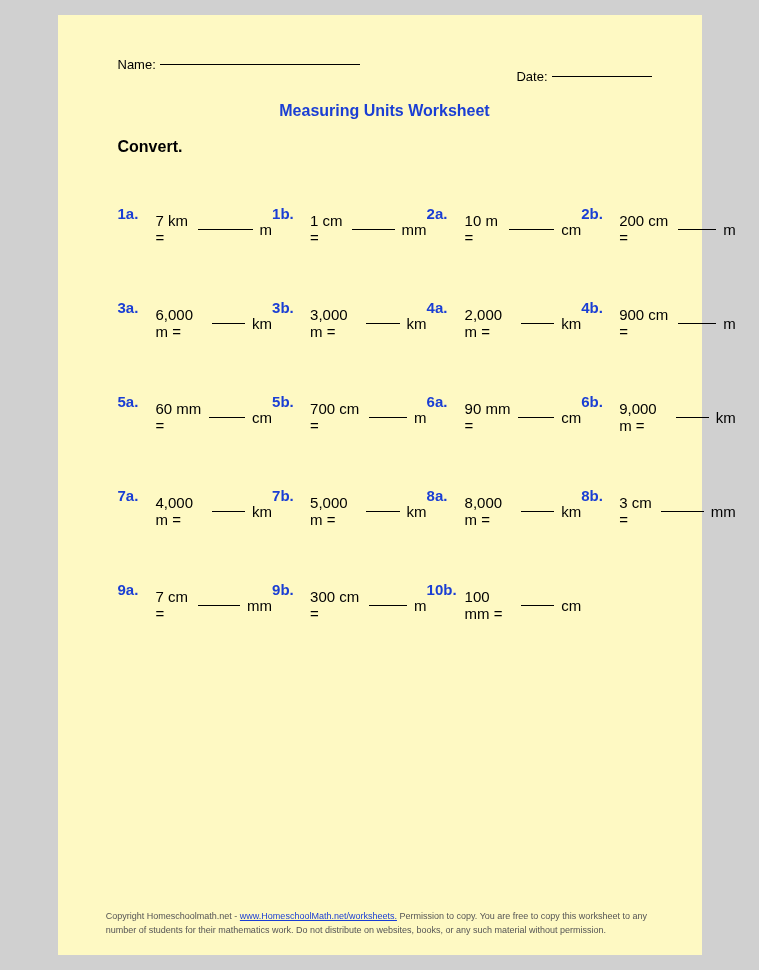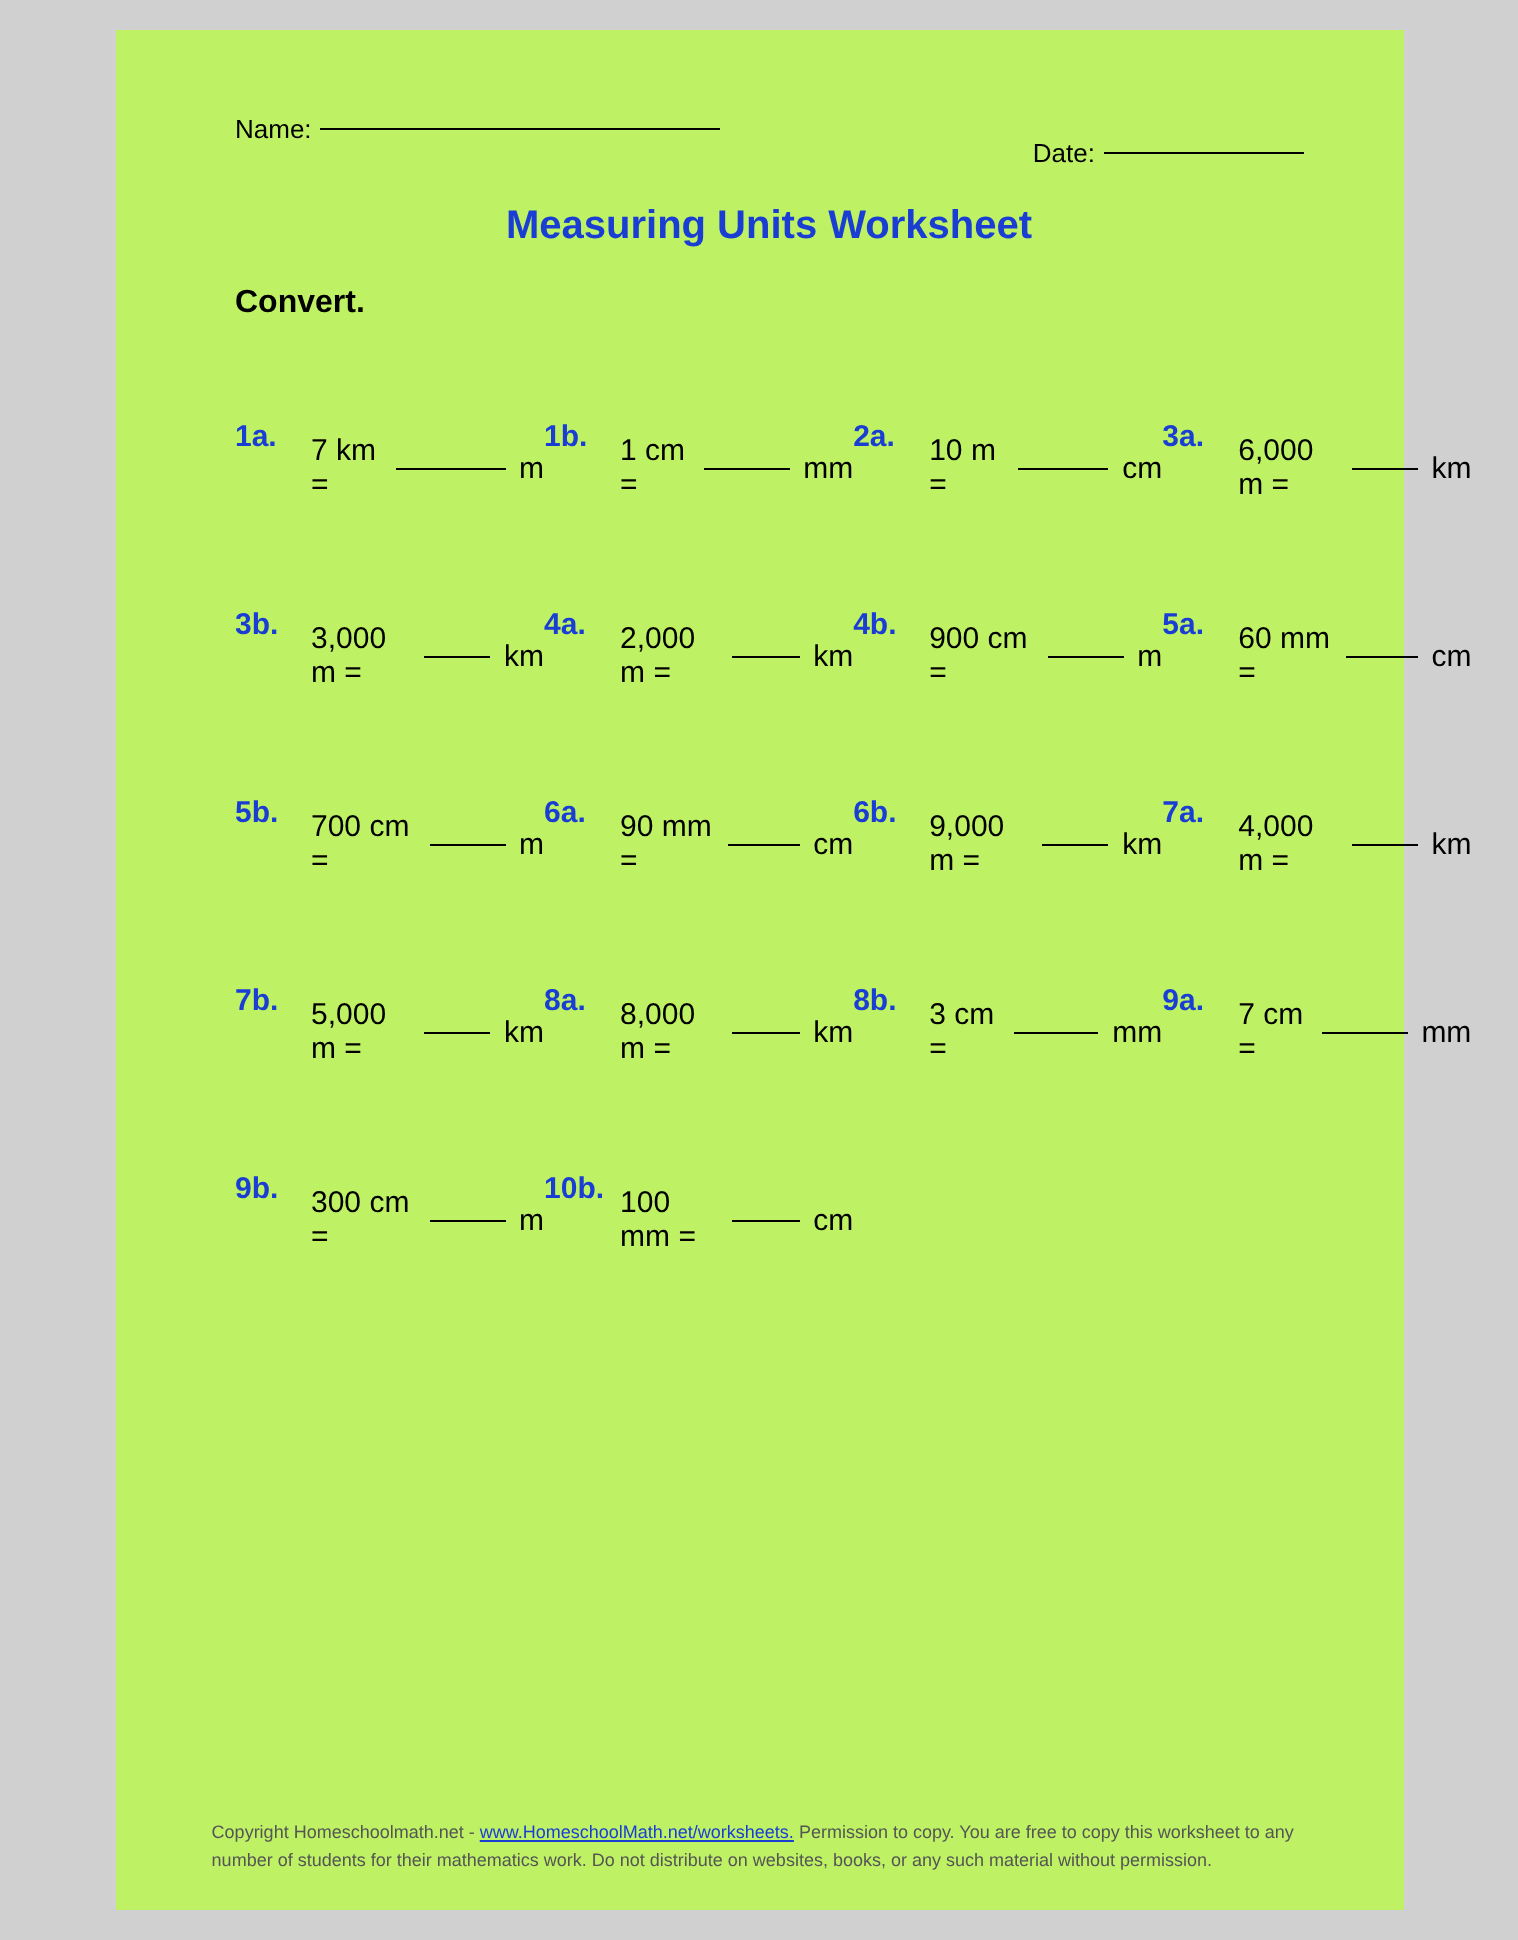--- a/index.html
+++ b/index.html
@@ -5,21 +5,21 @@
     * { margin: 0; padding: 0; box-sizing: border-box; }
     body {
       background: #d0d0d0;
       display: flex;
       justify-content: center;
       align-items: flex-start;
       min-height: 970px;
       font-family: Arial, sans-serif;
     }
     .page {
-      background: #bef264;
+      background: #fef9c3;
       width: 644px;
       min-height: 940px;
       margin: 15px auto;
       padding: 30px 50px 20px 60px;
       position: relative;
     }
     .header-line {
       display: flex;
       justify-content: space-between;
       align-items: center;
@@ -42,21 +42,21 @@
       gap: 4px;
       margin-top: 24px;
     }
     .header-line .date-underline {
       display: inline-block;
       width: 100px;
       border-bottom: 1px solid #000;
     }
     .worksheet-title {
       text-align: center;
-      font-size: 20px;
+      font-size: 16px;
       font-weight: bold;
       color: #1a3ed4;
       margin-bottom: 18px;
     }
     .convert-label {
       font-size: 16px;
       margin-bottom: 10px;
       color: #000;
       font-weight: bold;
     }
@@ -141,20 +141,26 @@
       1 cm  = <span class="blank-line blank-medium"></span> mm
     </span>
   </div>
       <div class="problem-row">
     <span class="problem-number">2a.</span>
     <span class="problem-text">
       10 m  = <span class="blank-line blank-medium"></span> cm
     </span>
   </div>
       <div class="problem-row">
+    <span class="problem-number">2b.</span>
+    <span class="problem-text">
+      200 cm  = <span class="blank-line blank-short"></span> m
+    </span>
+  </div>
+      <div class="problem-row">
     <span class="problem-number">3a.</span>
     <span class="problem-text">
       6,000 m  = <span class="blank-line blank-short"></span> km
     </span>
   </div>
       <div class="problem-row">
     <span class="problem-number">3b.</span>
     <span class="problem-text">
       3,000 m  = <span class="blank-line blank-short"></span> km
     </span>

